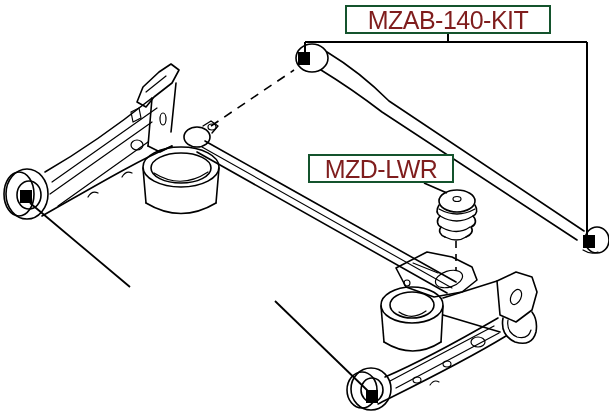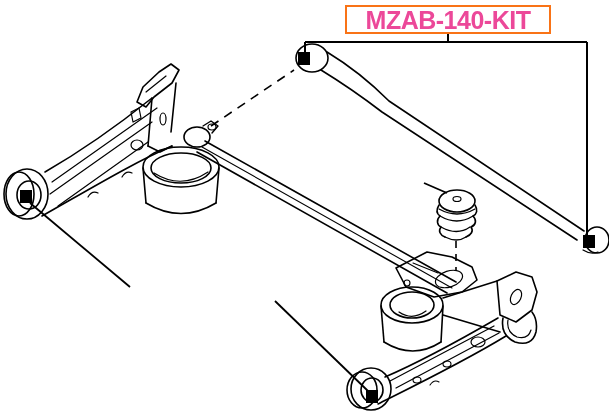--- a/index.html
+++ b/index.html
@@ -5,24 +5,24 @@
   html,body{margin:0;padding:0;}
   body{
     width:609px;height:411px;position:relative;overflow:hidden;
     background:#ffffff;
     font-family:"Liberation Sans", sans-serif;
   }
   .stage{position:absolute;left:0;top:0;width:609px;height:411px;}
   svg{position:absolute;left:0;top:0;}
   .part-label{
     position:absolute;
-    border:2px solid #f97316;
+    border:2px solid #14532d;
     background:#fff;
-    color:#ec4899;
-    font-weight:bold;
+    color:#7f1d1d;
+    font-weight:normal;
     font-size:25px;
     line-height:26px;
     letter-spacing:-0.5px;
     text-align:center;
     white-space:nowrap;
     display:flex;align-items:center;justify-content:center;
     box-sizing:border-box;
     z-index:3;
   }
   #label-kit{left:345px;top:5px;width:206px;height:29px;}
@@ -153,15 +153,16 @@
     <g fill="#000">
       <rect x="20" y="190" width="12" height="13"></rect>
       <rect x="298" y="52" width="12" height="13"></rect>
       <rect x="583" y="235" width="12" height="13"></rect>
       <rect x="366" y="390" width="12" height="13"></rect>
     </g>
   </svg>
 
   <div class="part-label" id="label-kit">MZAB-140-KIT</div>
 
+  <div class="part-label" id="label-lwr">MZD-LWR</div>
 
 
 </div>
 
 </body></html>

